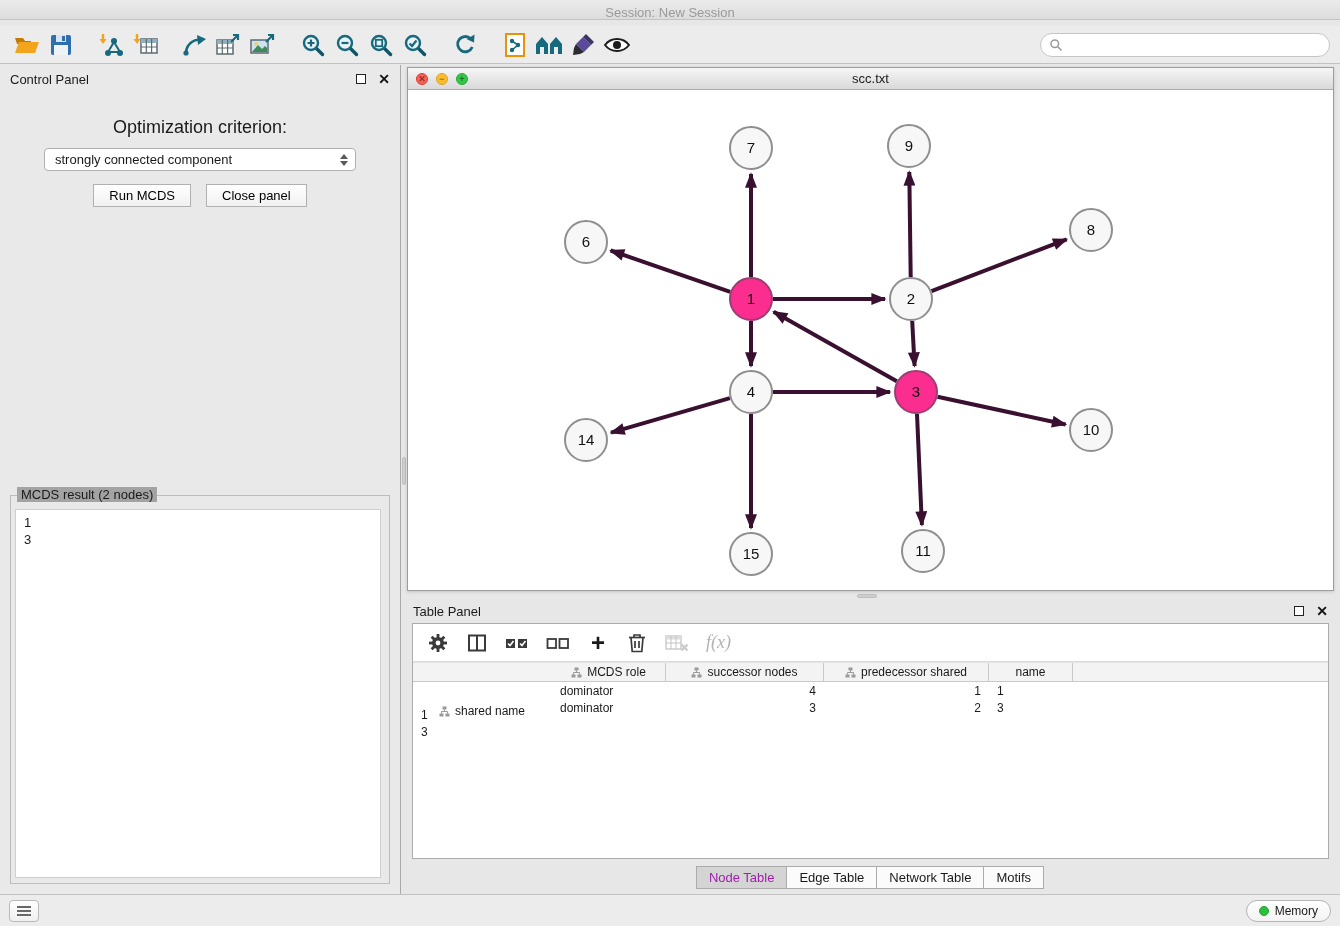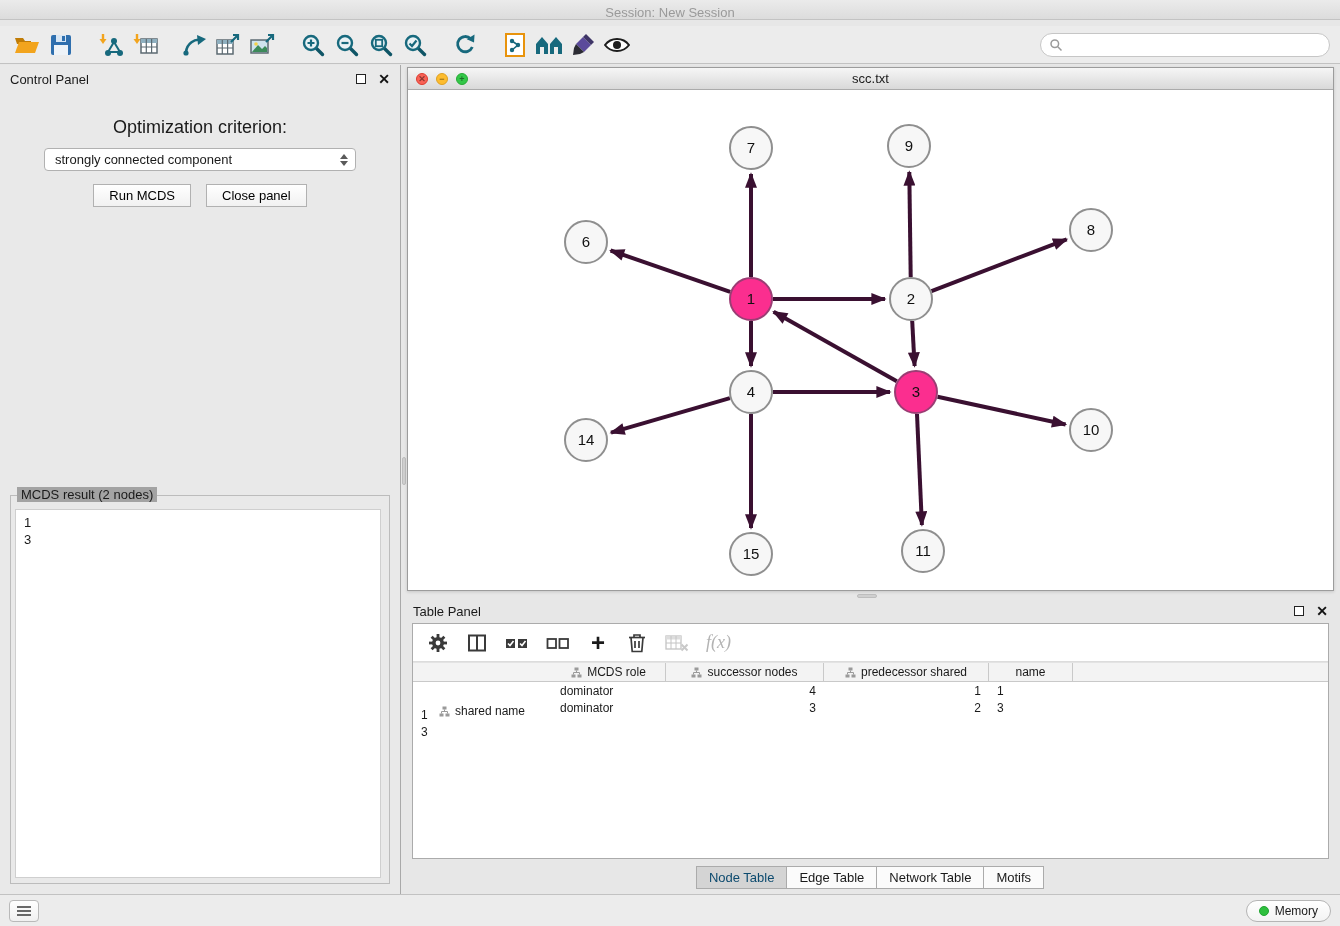--- a/index.html
+++ b/index.html
@@ -87,21 +87,21 @@
   .tbl-header { display:flex; height:20px; background:#f3f3f3; border-bottom:1px solid #c9c9c9;
     border-top:1px solid #e3e3e3; font-size:12px; }
   .tbl-th { display:flex; align-items:center; justify-content:center; gap:5px; border-right:1px solid #c9c9c9; }
   .c1 { width:139px;margin-top:48px; } .c2 { width:114px; } .c3 { width:158px; } .c4 { width:165px; } .c5 { width:84px; }
   .cf { flex:1; border-right:none !important; }
   .tbl-row { display:flex; height:17px; font-size:12px; align-items:center; }
   .tbl-td { padding:0 8px; overflow:hidden; white-space:nowrap; }
   .ta-r { text-align:right; }
   .bottom-tabs { position:absolute; bottom:6px; left:0; right:0; display:flex; justify-content:center; }
   .bt-tab { border:1px solid #ababab; background:#fbfbfb; padding:3px 12px; font-size:13px; margin-left:-1px; }
-  .bt-tab.active { background:#d4d4d4; color:#0c4a6e; }
+  .bt-tab.active { background:#d4d4d4; color:#a21caf; }
 
   
   .statusbar { position:absolute; left:0; right:0; bottom:0; height:32px; background:#ececec;
     border-top:1px solid #c2c2c2; display:flex; align-items:center; padding:0 9px; }
   .sb-left-btn { width:30px; height:22px; border:1px solid #b9b9b9; border-radius:4px;
     background:linear-gradient(#fff,#f0f0f0); display:flex; align-items:center; justify-content:center; }
   .memory-btn { margin-left:auto; height:22px; border:1px solid #b5b5b5; border-radius:11px;
     background:linear-gradient(#fff,#f3f3f3); display:flex; align-items:center; gap:6px; padding:0 12px; font-size:12px; }
   .mem-dot { width:10px; height:10px; border-radius:50%; background:#2ebf3e; border:1px solid #22a532; }
 </style>

